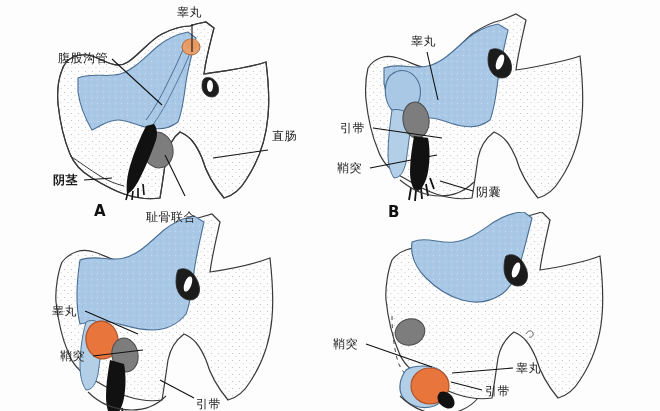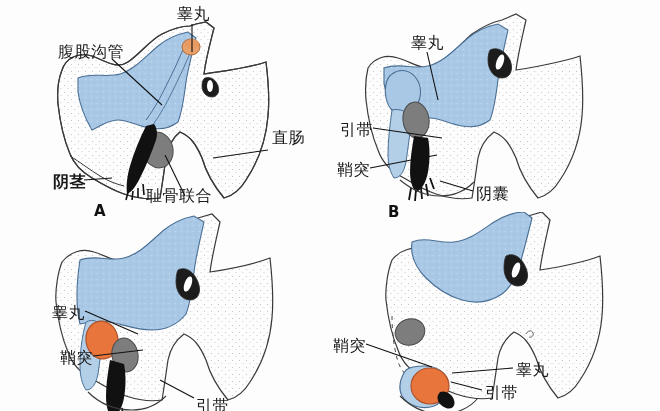--- a/index.html
+++ b/index.html
@@ -16,21 +16,21 @@
     font-family: "DejaVu Sans", "Liberation Sans", sans-serif;
   }
   .panel {
     position: absolute;
     width: 330px;
     height: 212px;
   }
   .panel svg { display: block; }
   .label {
     position: absolute;
-    font-size: 16px;
+    font-size: 12px;
     color: #1a1a1a;
     white-space: nowrap;
     letter-spacing: 0.5px;
     font-family: "DejaVu Sans", "Liberation Sans", sans-serif;
   }
   .panel-letter {
     position: absolute;
     font-size: 15px;
     font-weight: bold;
     color: #111;
@@ -261,24 +261,24 @@
     </svg>
 
     <svg class="leader">
       <line x1="36" y1="132" x2="102" y2="155" stroke="#111" stroke-width="1.1"></line>
       <line x1="183" y1="156" x2="122" y2="161" stroke="#111" stroke-width="1.1"></line>
       <line x1="152" y1="178" x2="121" y2="170" stroke="#111" stroke-width="1.1"></line>
     </svg>
   </div>
 
   <div class="label" style="left:177px; top:4px;">睾丸</div>
-  <div class="label" style="left:58px;  top:42px;">腹股沟管</div>
+  <div class="label" style="left:58px;  top:50px;">腹股沟管</div>
   <div class="label" style="left:272px; top:128px;">直肠</div>
   <div class="label" style="left:53px;  top:172px;font-weight:bold;">阴茎</div>
-  <div class="label" style="left:146px; top:186px;font-family:Liberation Mono, monospace;">耻骨联合</div>
+  <div class="label" style="left:146px; top:209px;font-family:Liberation Mono, monospace;">耻骨联合</div>
   <div class="panel-letter" style="left:94px; top:202px;">A</div>
 
   <div class="label" style="left:411px; top:33px;">睾丸</div>
   <div class="label" style="left:340px; top:120px;">引带</div>
   <div class="label" style="left:337px; top:160px;">鞘突</div>
   <div class="label" style="left:476px; top:184px;font-family:Liberation Mono, monospace;">阴囊</div>
   <div class="panel-letter" style="left:388px; top:203px;">B</div>
 
   <div class="label" style="left:52px;  top:303px;">睾丸</div>
   <div class="label" style="left:60px;  top:348px;">鞘突</div>

